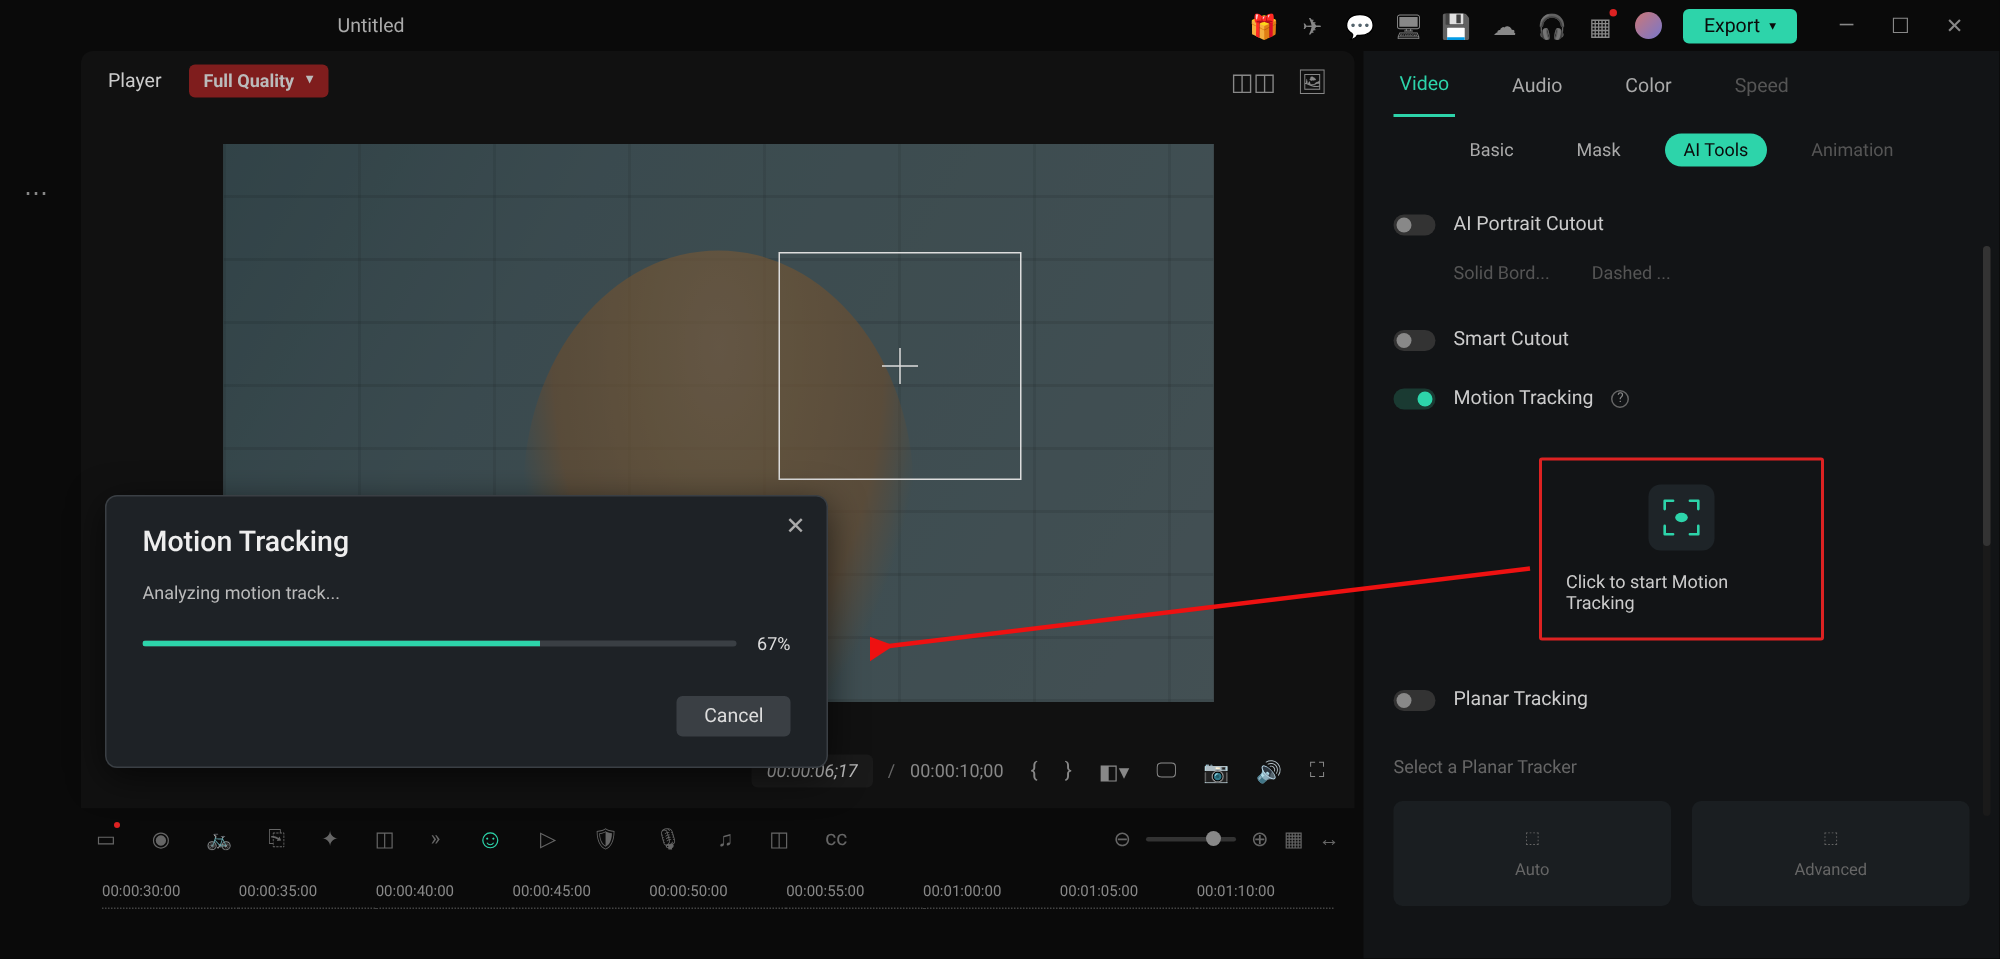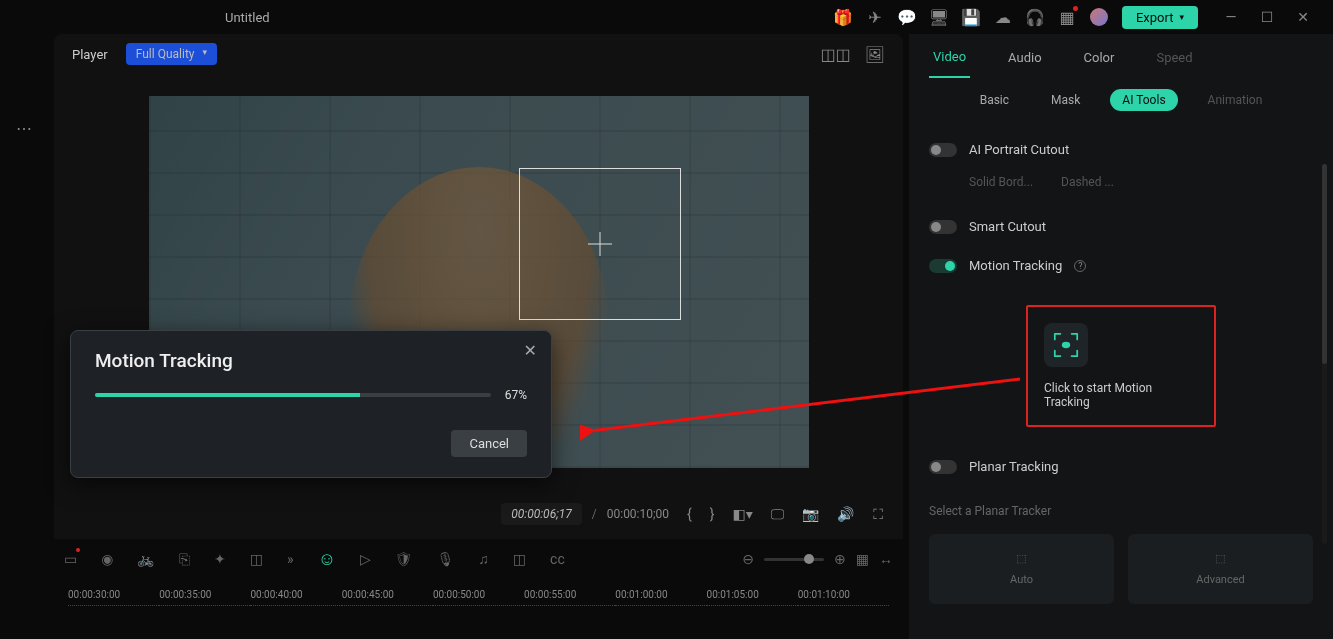--- a/index.html
+++ b/index.html
@@ -17,21 +17,21 @@
 
 .main { display: flex; height: calc(100% - 34px); }
 .left-strip { width: 48px; background: #0a0a0a; padding-top: 85px; display: flex; flex-direction: column; align-items: center; gap: 10px; }
 .left-strip .dots { color: #888; font-size: 16px; cursor: pointer; }
 
 .center { flex: 1; display: flex; flex-direction: column; }
 
 
 .player-header { height: 40px; display: flex; align-items: center; padding: 0 18px; gap: 18px; background: #111; border-radius: 8px 8px 0 0; margin: 0 6px; }
 .player-header .label { font-size: 13px; color: #ccc; }
-.quality-select { background: #1d4ed8; padding: 4px 10px; border-radius: 4px; font-size: 12px; color: #bbb; display: flex; align-items: flex-start; gap: 8px; cursor: pointer; }
+.quality-select { background: #7f1d1d; padding: 4px 10px; border-radius: 4px; font-size: 12px; color: #bbb; display: flex; align-items: flex-start; gap: 8px; cursor: pointer; font-weight: bold; }
 .player-header .right-icons { margin-left: auto; display: flex; gap: 14px; }
 .player-header .right-icons span { color: #888; cursor: pointer; }
 
 
 .preview-wrap { flex: 1; background: #111; margin: 0 6px; display: flex; flex-direction: column; }
 .preview { flex: 1; display: flex; align-items: center; justify-content: center; position: relative; }
 .video-frame { width: 660px; height: 372px; background: linear-gradient(120deg, #5a7a82 0%, #6b8890 30%, #7a9298 100%); position: relative; overflow: hidden; }
 .brick-overlay { position: absolute; inset: 0; background-image: repeating-linear-gradient(0deg, rgba(0,0,0,0.15) 0 2px, transparent 2px 42px), repeating-linear-gradient(90deg, rgba(0,0,0,0.12) 0 2px, transparent 2px 90px); opacity: 0.6; }
 .subject { position: absolute; left: 50%; top: 45%; transform: translate(-50%, -30%); width: 260px; height: 320px; background: radial-gradient(ellipse at 50% 20%, #d4a574 0%, #c89860 30%, #b8895a 60%, transparent 75%); border-radius: 50% 50% 40% 40%; opacity: 0.7; }
 .track-box { position: absolute; left: 370px; top: 72px; width: 162px; height: 152px; border: 1px solid #ddd; }
@@ -74,21 +74,21 @@
 
 .rp-body { flex: 1; padding: 10px 20px; overflow-y: auto; }
 .rp-row { display: flex; align-items: center; gap: 12px; padding: 12px 0; font-size: 13px; color: #ccc; }
 .toggle { width: 28px; height: 14px; background: #333; border-radius: 8px; position: relative; cursor: pointer; }
 .toggle::after { content: ''; position: absolute; left: 2px; top: 2px; width: 10px; height: 10px; background: #888; border-radius: 50%; }
 .toggle.on { background: #1a3a32; }
 .toggle.on::after { left: 16px; background: #2dd4aa; }
 .sub-options { padding: 6px 0 18px 40px; font-size: 12px; color: #555; display: flex; gap: 28px; }
 .info-icon { color: #888; font-size: 11px; border: 1px solid #666; border-radius: 50%; width: 12px; height: 12px; display: inline-flex; align-items: center; justify-content: center; font-size: 9px; }
 
-.mt-card { border: 2px solid #d22; border-radius: 2px; margin: 20px auto; width: 190px; padding: 16px; display: flex; flex-direction: column; align-items: flex-start; gap: 14px; cursor: pointer; }
+.mt-card { border: 2px solid #d22; border-radius: 2px; margin: 20px auto; width: 190px; padding: 16px; display: flex; flex-direction: column; align-items: center; gap: 14px; cursor: pointer; }
 .mt-icon { width: 44px; height: 44px; background: #1e2428; border-radius: 8px; display: flex; align-items: center; justify-content: center; }
 .mt-icon svg { width: 28px; height: 28px; }
 .mt-label { font-size: 12px; color: #ccc; }
 
 .planar-opts { padding: 10px 0; }
 .planar-label { font-size: 12px; color: #666; padding: 8px 0; }
 .planar-cards { display: flex; gap: 14px; margin-top: 8px; }
 .pcard { flex: 1; height: 70px; background: #1a1e21; border-radius: 6px; display: flex; flex-direction: column; align-items: center; justify-content: center; gap: 8px; color: #666; font-size: 11px; cursor: pointer; }
 
 
@@ -281,20 +281,21 @@
     </div>
     <div class="rp-scroll">
         <div class="rp-scroll-thumb"></div>
       </div>
   </div>
 </div>
 
 <div class="modal">
   <span class="close">✕</span>
   <h2>Motion Tracking</h2>
+  <div class="status">Analyzing motion track...</div>
   <div class="prog-row">
     <div class="prog-track">
         <div class="prog-fill"></div>
       </div>
     <span class="pct">67%</span>
   </div>
   <div class="actions">
     <div class="cancel-btn">Cancel</div>
   </div>
 </div>

